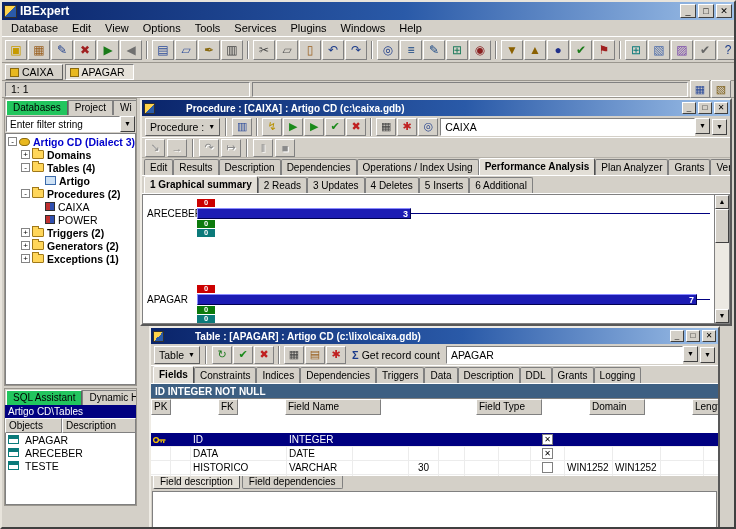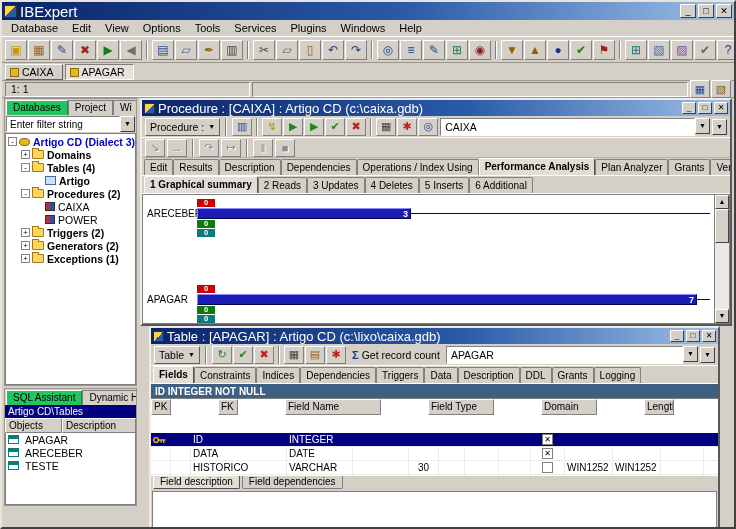--- a/index.html
+++ b/index.html
@@ -3,21 +3,21 @@
 <meta charset="utf-8">
 <style>
   html,body{margin:0;padding:0;}
   body{background:#5f7e90;font-family:"Liberation Sans",sans-serif;}
   *{box-sizing:border-box;}
   #app{position:relative;width:736px;height:529px;background:#d4d0c8;border:2px solid;border-color:#e8e4dc #404040 #404040 #e8e4dc;overflow:hidden;font-size:11px;color:#000;}
 
   
   .titlebar{height:18px;background:linear-gradient(90deg,#0a246a 0%,#2a5aa8 55%,#9ec0e8 100%);display:flex;align-items:center;padding:0 2px;gap:3px;}
   .app-icon{width:13px;height:13px;background:linear-gradient(135deg,#ffd24a 0 50%,#2a5aa8 50% 100%);border:1px solid #303030;flex:none;}
-  .title-text{color:#fff;font-size:15px;font-weight:normal;flex:1;white-space:nowrap;overflow:hidden;}
+  .title-text{color:#fff;font-size:12px;font-weight:bold;flex:1;white-space:nowrap;overflow:hidden;}
   .winbtns{display:flex;gap:2px;flex:none;}
   .wbtn{width:16px;height:14px;background:#d4d0c8;border:1px solid;border-color:#fff #404040 #404040 #fff;font-size:9px;line-height:12px;text-align:center;color:#000;overflow:hidden;}
   .wbtn.small{width:14px;height:12px;font-size:8px;line-height:10px;}
   .menubar{height:17px;display:flex;align-items:center;border-bottom:1px solid #fff;padding:0 2px;}
   .menu-item{padding:1px 7px;font-size:11px;white-space:nowrap;}
   .toolbar{height:26px;display:flex;align-items:center;gap:1px;padding:0 3px;border-bottom:1px solid #9a968e;overflow:hidden;}
   .ticon{width:22px;height:20px;background:#d4d0c8;border:1px solid;border-color:#fff #808080 #808080 #fff;display:flex;align-items:center;justify-content:center;font-size:12px;flex:none;}
   .ticon.small{width:20px;height:18px;font-size:11px;}
   .ticon.disabled span{color:#8a8a8a !important;text-shadow:1px 1px 0 #fff;}
   .tsep{width:2px;height:18px;border-left:1px solid #808080;border-right:1px solid #fff;margin:0 3px;flex:none;}
@@ -63,21 +63,21 @@
   .acol{background:#d4d0c8;border:1px solid;border-color:#fff #808080 #808080 #fff;font-size:10px;padding:0 3px;display:flex;align-items:center;overflow:hidden;}
   .alist{flex:1;background:#fff;border:1px solid #808080;border-top:none;overflow:hidden;}
   .arow{height:13px;display:flex;align-items:center;gap:3px;padding-left:2px;font-size:10.5px;white-space:nowrap;}
 
   
   .childwin{position:absolute;background:#d4d0c8;border:2px solid;border-color:#efece5 #585858 #585858 #efece5;display:flex;flex-direction:column;overflow:hidden;}
   #procwin{left:136px;top:0;right:0;height:228px;}
   #tablewin{left:145px;top:228px;right:12px;height:224px;}
   .wtitle{height:16px;background:linear-gradient(90deg,#0a246a 0%,#2a5aa8 55%,#9ec0e8 100%);display:flex;align-items:center;gap:3px;padding:0 2px;flex:none;}
   .wtitle .wt-icon{width:11px;height:11px;background:linear-gradient(135deg,#ffd24a 0 50%,#2a5aa8 50% 100%);border:1px solid #303030;flex:none;}
-  .wtitle span.t{color:#fff;font-size:13px;font-weight:normal;flex:1;white-space:nowrap;overflow:hidden;}
+  .wtitle span.t{color:#fff;font-size:10px;font-weight:bold;flex:1;white-space:nowrap;overflow:hidden;margin-left:28px;}
   .wtoolbar{height:22px;display:flex;align-items:center;gap:2px;padding:0 3px;border-bottom:1px solid #fff;flex:none;overflow:hidden;}
   .wtoolbar2{height:20px;display:flex;align-items:center;gap:2px;padding:0 3px;border-bottom:1px solid #b5b1a9;flex:none;}
   .iconrow{display:flex;align-items:center;gap:1px;}
   .combo-btn{height:18px;display:flex;align-items:center;gap:4px;background:#d4d0c8;border:1px solid;border-color:#fff #606060 #606060 #fff;font-size:10.5px;padding:0 4px;flex:none;}
   .dd-inline{font-size:7px;}
   .combo{height:18px;display:flex;flex:1;min-width:60px;}
   .combo-text{flex:1;background:#fff;border:1px solid;border-color:#808080 #fff #fff #808080;font-size:10.5px;padding:2px 4px;white-space:nowrap;overflow:hidden;}
   .rc{display:flex;align-items:center;gap:3px;font-size:10.5px;padding:0 4px;height:18px;flex:none;white-space:nowrap;}
   .rc-icon{color:#1a3a8a;font-weight:bold;font-size:11px;}
   .ptabs{height:18px;display:flex;align-items:flex-end;padding:1px 2px 0;flex:none;overflow:hidden;border-bottom:1px solid #fff;}
@@ -558,21 +558,21 @@
           <div class="ptab">DDL</div>
           <div class="ptab">Grants</div>
           <div class="ptab">Logging</div>
         </div>
       <div class="fieldheader">ID INTEGER NOT NULL</div>
       <div class="gridwrap">
         <div class="ghrow" id="grid-header">
             <div class="ghc" style="width: 20px;">PK</div>
             <div class="ghc" style="width: 20px;">FK</div>
             <div class="ghc" style="width: 96px;">Field Name</div>
-            <div class="ghc" style="width: 66px;">Field Type</div>
+            <div class="ghc" style="width: 66px; margin-left: 48px;">Field Type</div>
             <div class="ghc" style="width: 56px;">Domain</div>
             <div class="ghc" style="width: 30px;">Length</div>
             <div class="ghc" style="width: 26px;">Scale</div>
             <div class="ghc" style="width: 34px;">Subtype</div>
             <div class="ghc" style="width: 32px;">Array</div>
             <div class="ghc" style="width: 34px;">Not Null</div>
             <div class="ghc" style="width: 48px;">Charset</div>
             <div class="ghc" style="width: 48px;">Collate</div>
             <div class="ghc" style="width: 43px;"></div>
             <div class="ghc" style="width: 28px;">Com</div>

